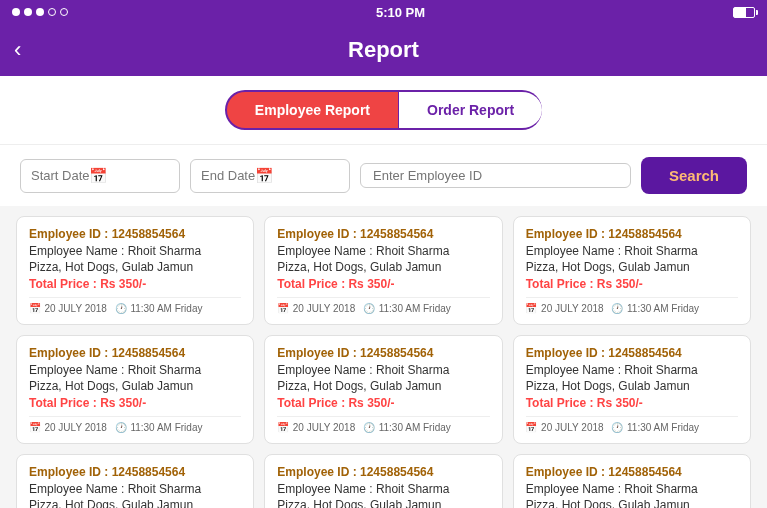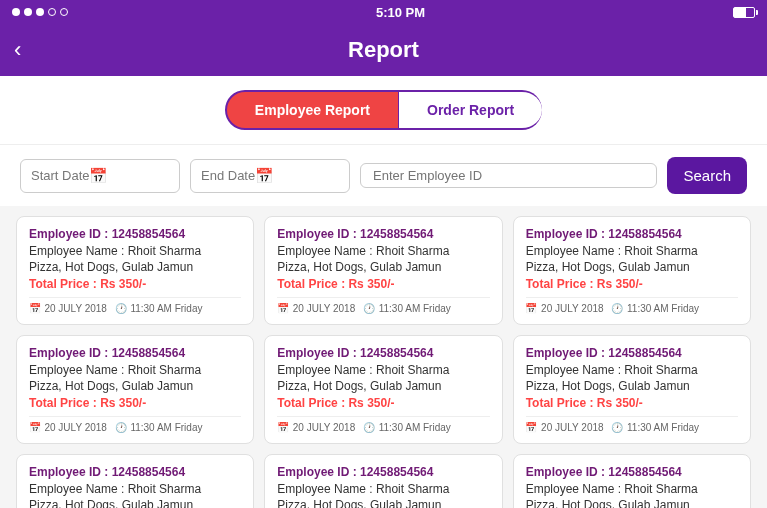--- a/index.html
+++ b/index.html
@@ -120,46 +120,46 @@
       flex: 1;
       border: 1.5px solid #ccc;
       border-radius: 6px;
       padding: 4px 12px;
       font-size: 13px;
       color: #aaa;
       outline: none;
     }
     .search-btn {
       background: #5b17a0;
-      color: #ffffff;
+      color: #fdba74;
       border: none;
       border-radius: 8px;
-      padding: 10px 16px;
+      padding: 10px 28px;
       font-size: 15px;
-      font-weight: normal;
+      font-weight: bold;
       cursor: pointer;
     }
 
     
     .cards-grid {
       display: grid;
       grid-template-columns: repeat(3, 1fr);
       gap: 10px;
       padding: 10px 16px;
       overflow: hidden;
     }
     .card {
       background: white;
       border: 1px solid #e0e0e0;
       border-radius: 8px;
       padding: 10px 12px;
       font-size: 12px;
     }
     .card-emp-id {
-      color: #701a75;
+      color: #a16207;
       font-size: 12px;
       font-weight: bold;
       margin-bottom: 3px;
     }
     .card-emp-name {
       color: #333;
       font-size: 12px;
       margin-bottom: 2px;
     }
     .card-items {

